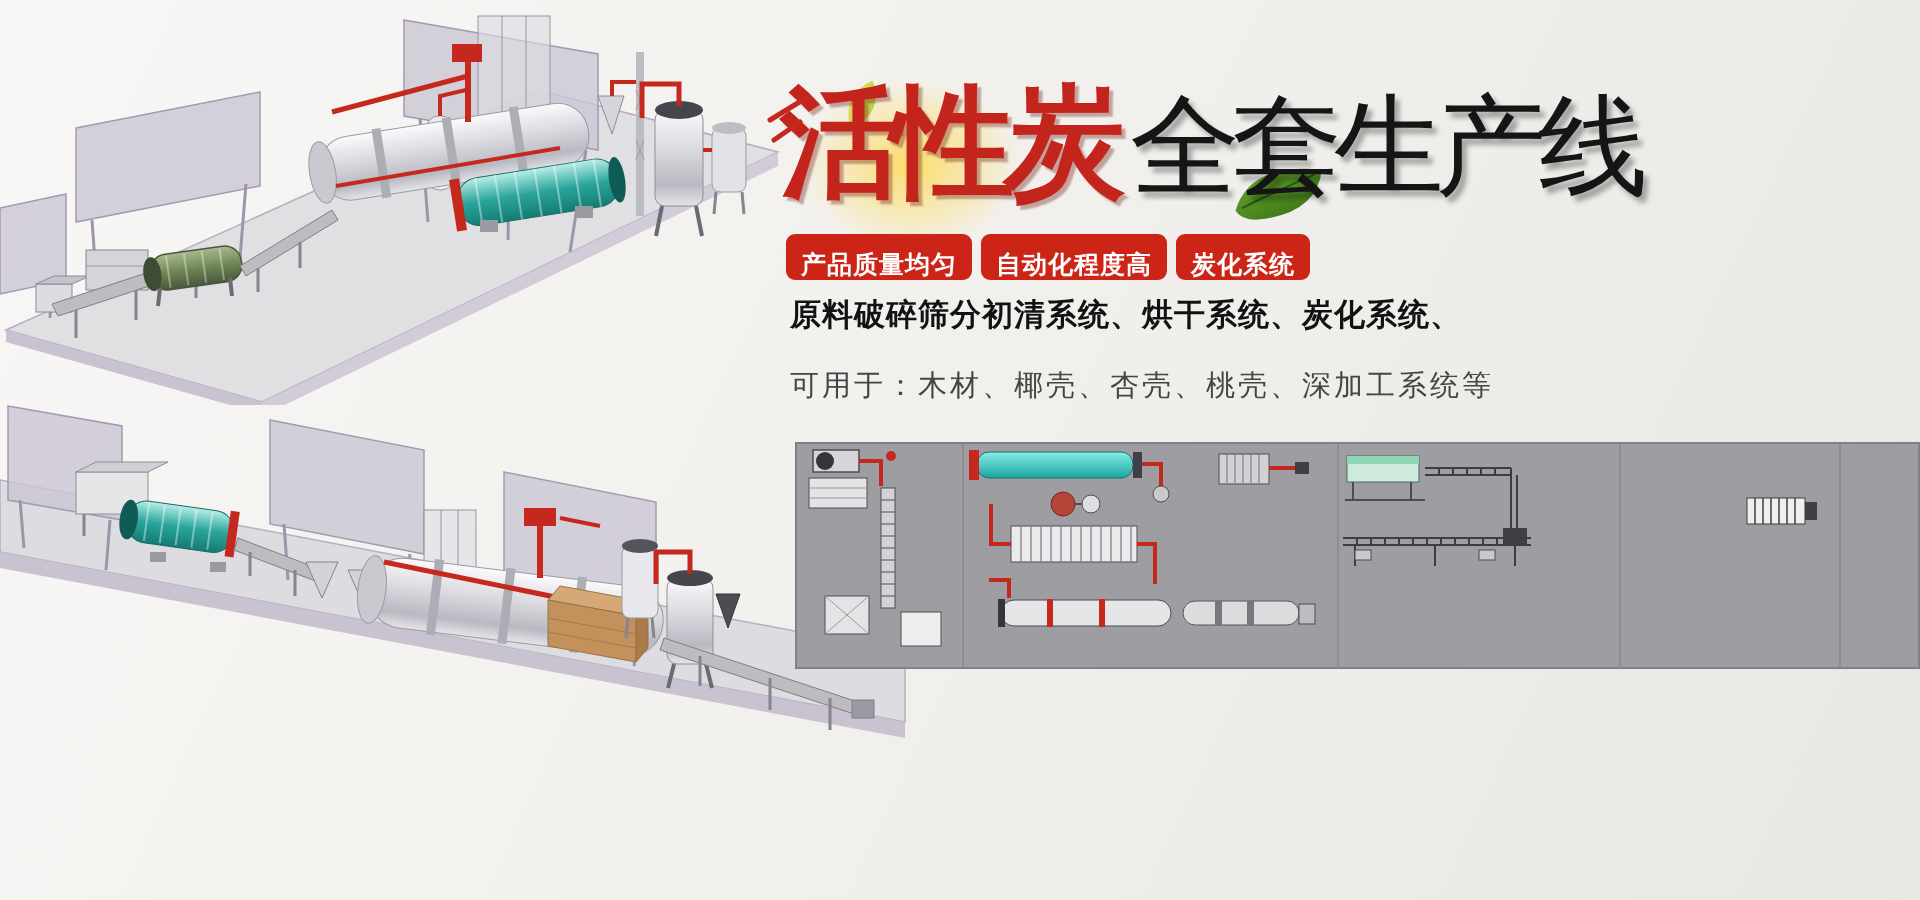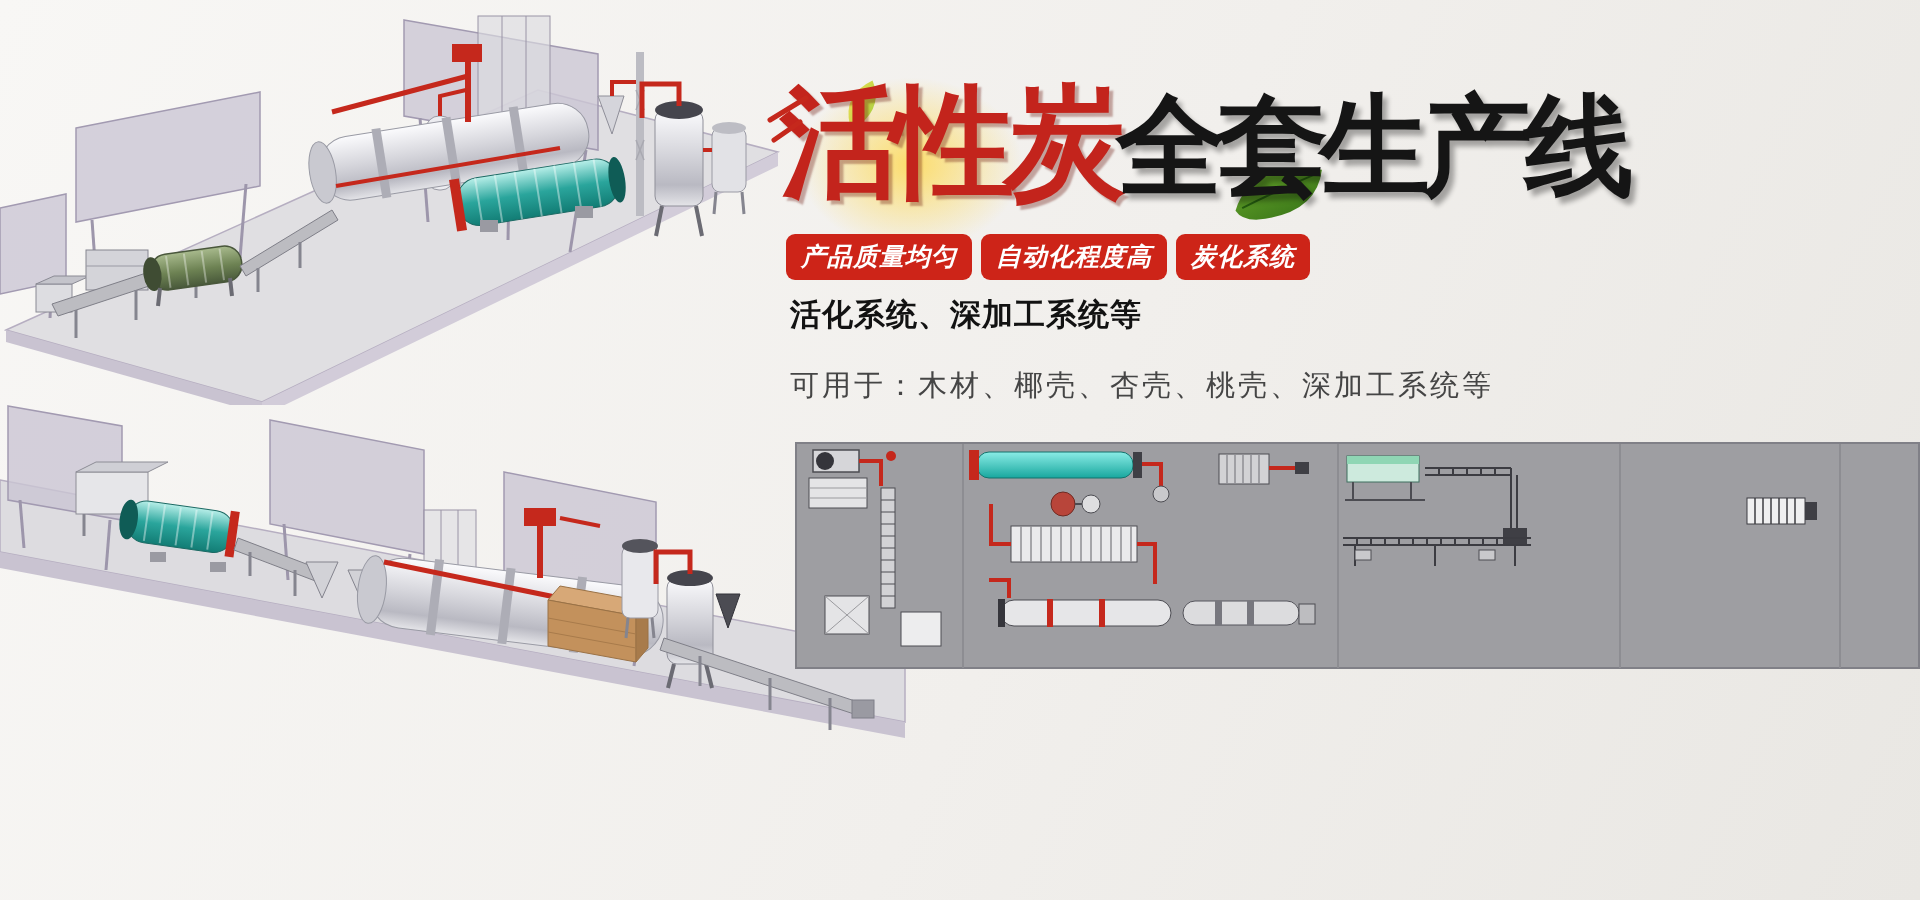--- a/index.html
+++ b/index.html
@@ -23,28 +23,28 @@
   .leaf-yellow { position: absolute; left: 842px; top: 82px;  z-index: 2; transform: rotate(-18deg); }
   .leaf-green  { position: absolute; left: 1236px; top: 158px; z-index: 2; transform: rotate(12deg); }
   .speed-marks { position: absolute; left: 766px; top: 90px;  z-index: 4; }
 
   .hero-title { position: absolute; left: 780px; top: 66px; z-index: 3; white-space: nowrap; }
   .t-red {
     font-size: 122px; line-height: 1.25; font-weight: bold; color: #c3241c;
     letter-spacing: -10px; text-shadow: 4px 4px 2px rgba(104,16,8,.35);
   }
   .t-black {
-    font-size: 110px; line-height: 1.25; font-weight: bold; color: #151515;
-    letter-spacing: -8px; text-shadow: 5px 6px 5px rgba(0,0,0,.32);
+    font-size: 110px; line-height: 1.25; font-weight: normal; color: #151515;
+    margin-left: 14px; letter-spacing: -8px; text-shadow: 5px 6px 5px rgba(0,0,0,.32);
   }
 
   .badges { position: absolute; left: 786px; top: 234px; display: flex; gap: 9px; z-index: 3; }
   .badge {
     background: #cd2418; color: #ffffff; font-weight: bold; font-size: 25px;
-    height: 46px; line-height: 46px; padding: 0 15px; border-radius: 9px; letter-spacing: 1px; font-style: italic;
+    height: 46px; line-height: 46px; padding: 8px 15px; border-radius: 9px; letter-spacing: 1px;
   }
 
   .desc {
     position: absolute; left: 790px; top: 294px; z-index: 3;
     font-size: 31px; font-weight: bold; color: #121212; line-height: 1.3; letter-spacing: 1px;
   }
   .apps {
     position: absolute; left: 790px; top: 366px; z-index: 3;
     font-size: 29px; color: #454545; letter-spacing: 3px;
   }
@@ -378,21 +378,21 @@
   <span class="t-red">活性炭</span><span class="t-black">全套生产线</span>
 </div>
 
 <div class="badges">
   <div class="badge">产品质量均匀</div>
   <div class="badge">自动化程度高</div>
   <div class="badge">炭化系统</div>
 </div>
 
 <div class="desc">
-  <div>活化系统、深加工系统等</div>
+  <div>原料破碎筛分初清系统、烘干系统、炭化系统、</div>
 </div>
 
 <div class="apps">可用于：木材、椰壳、杏壳、桃壳、深加工系统等</div>
 
 <div class="schematic">
 <svg width="1125" height="227" viewBox="0 0 1125 227">
   <defs>
     <linearGradient id="gTealS" x1="0" y1="0" x2="0" y2="1">
       <stop offset="0" stop-color="#8aece6"></stop>
           <stop offset="1" stop-color="#18a79e"></stop>

